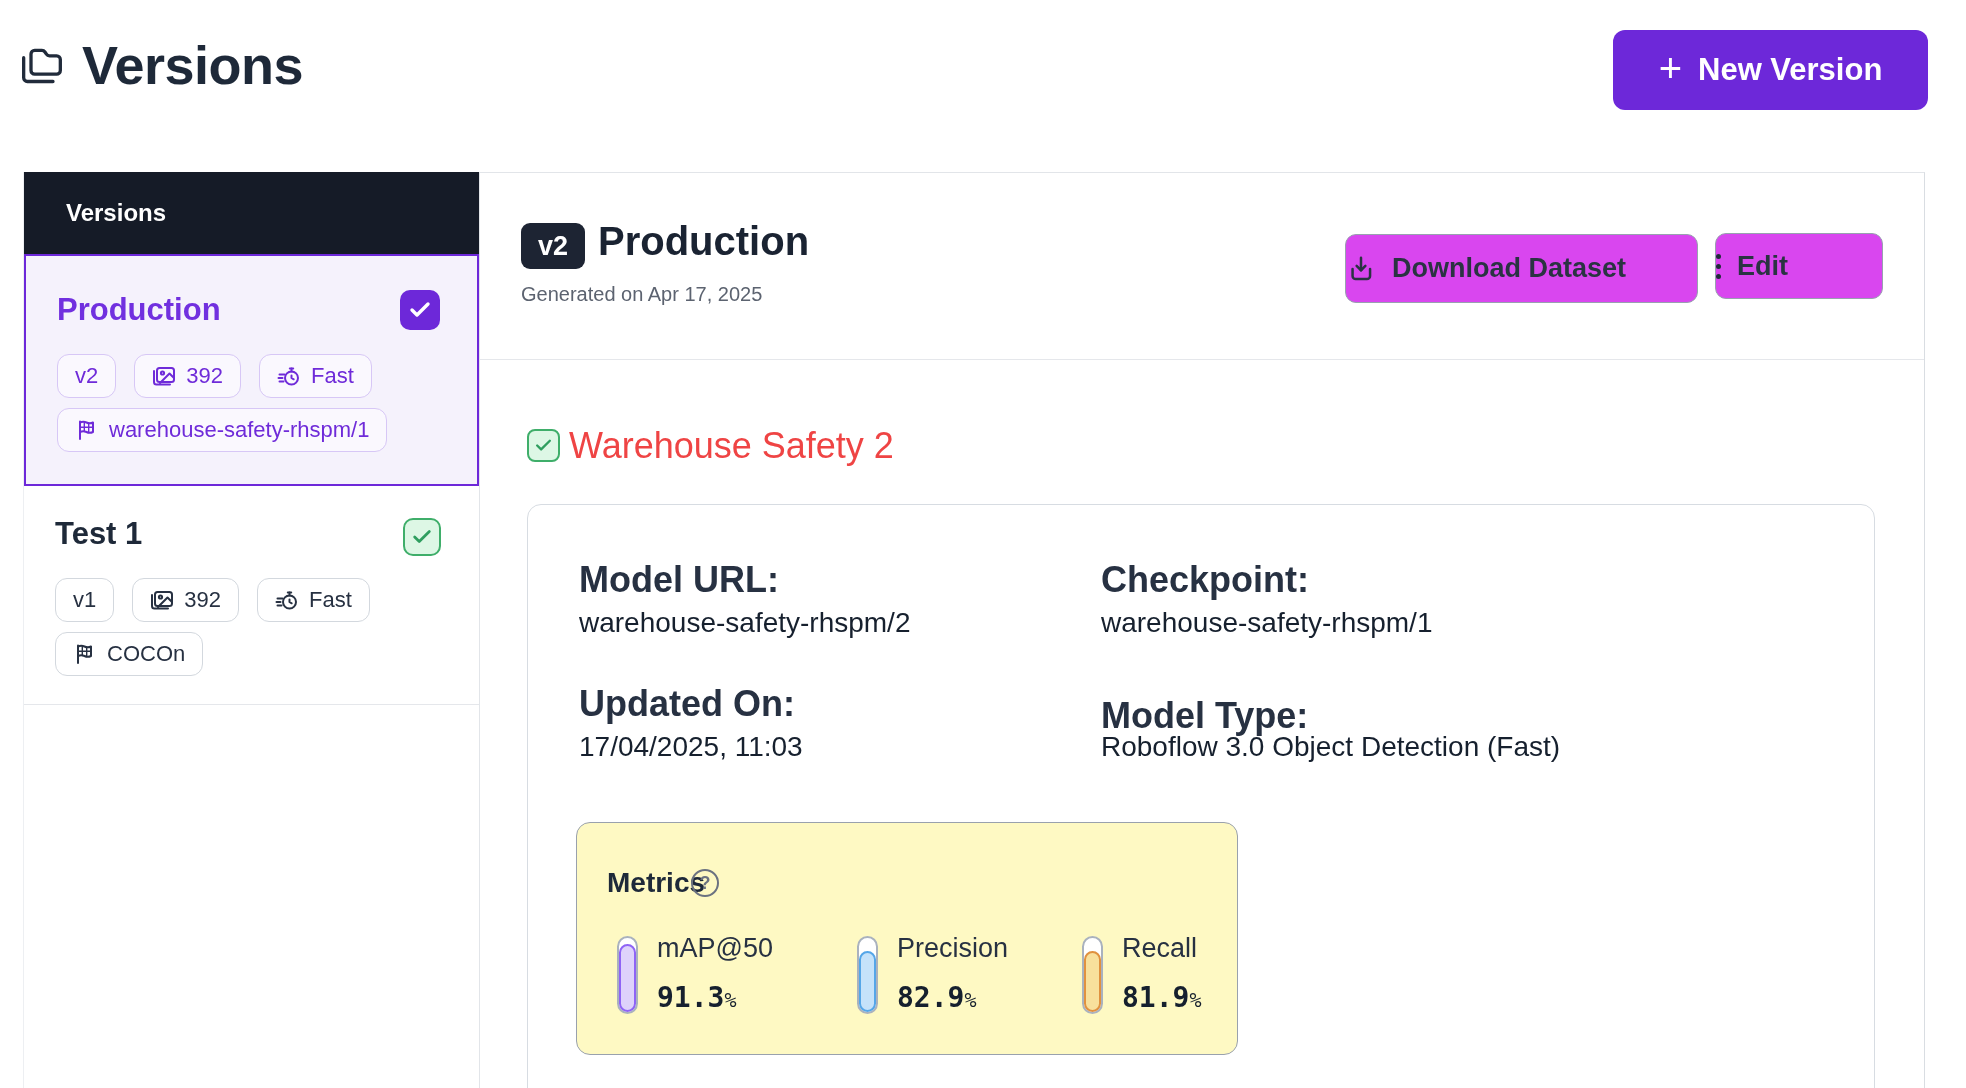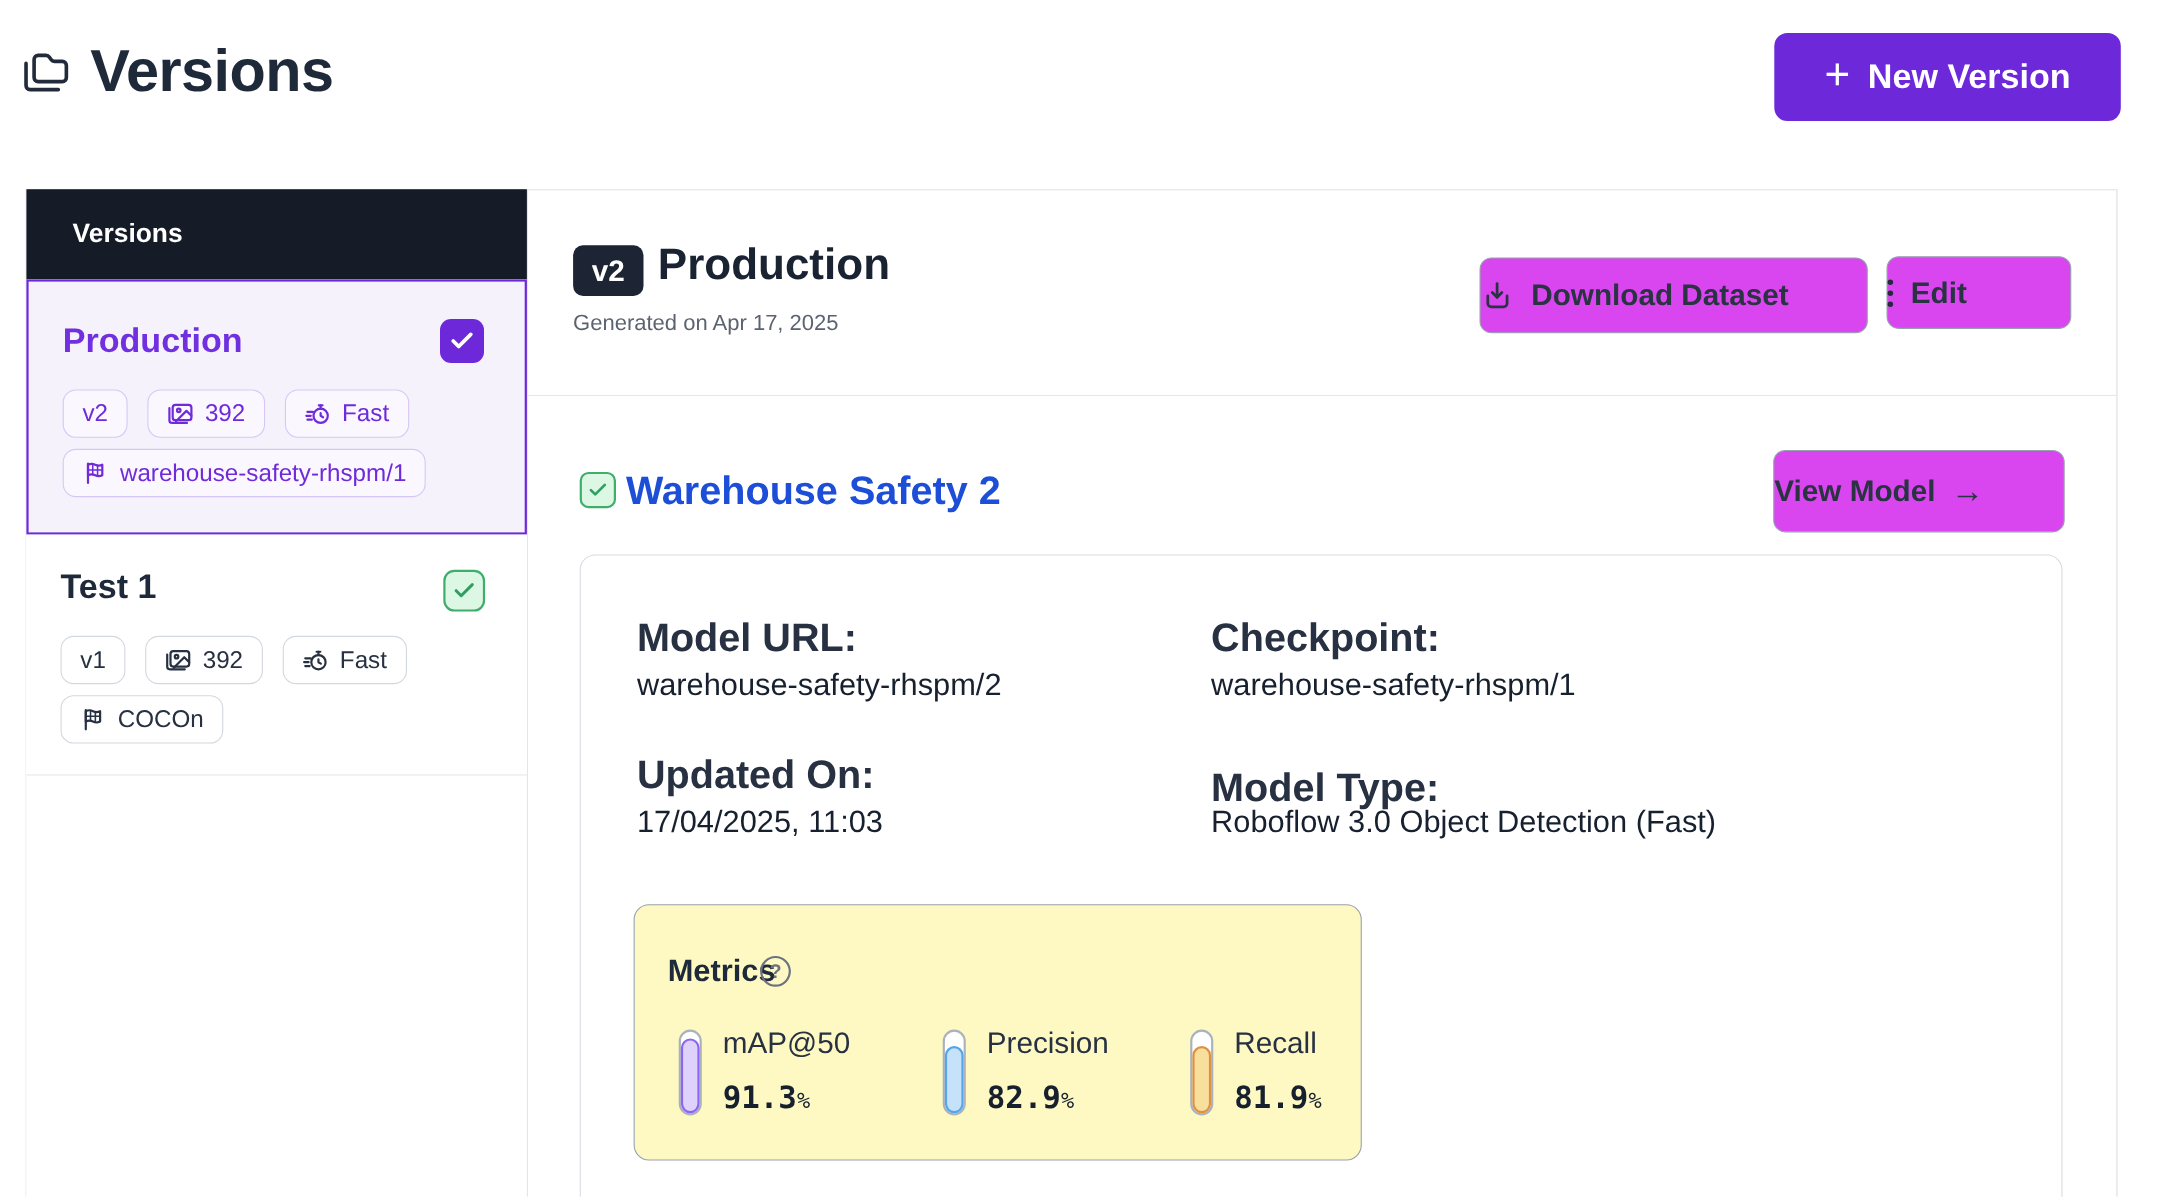--- a/index.html
+++ b/index.html
@@ -61,21 +61,21 @@
   .view-model-btn { left:1132px; top:236px; width:265px; height:75px; gap:14px; }
   .btn-outline svg { width:30px; height:30px; }
   .kebab { display:flex; flex-direction:column; gap:5px; }
   .kebab i { width:5px; height:5px; border-radius:50%; background:#212b3b; }
   .arrow-glyph { font-size:30px; font-weight:400; }
 
   .main-divider { position:absolute; left:0; right:0; top:186px; border-top:1px solid #e5e7eb; }
 
   .model-check { position:absolute; left:47px; top:256px; width:33px; height:33px; background:#ddf7e5;
       border:2px solid #3fae6a; border-radius:8px; display:flex; align-items:center; justify-content:center; cursor:pointer; }
-  .model-title { position:absolute; left:89px; top:252px; font-size:36px; font-weight:700; color:#1d4ed8; }
+  .model-title { position:absolute; left:89px; top:252px; font-size:36px; font-weight:400; color:#ef4444; }
 
   
   .details-card { position:absolute; left:47px; top:331px; width:1348px; height:760px;
       border:1px solid #d7dce2; border-radius:14px; background:#ffffff; }
   .d-label { position:absolute; font-size:36px; font-weight:600; color:#273142; }
   .d-value { position:absolute; font-size:28px; font-weight:400; color:#16202e; }
   .col1 { left:51px; } .col2 { left:573px; }
 
   
   .metrics-box { position:absolute; left:48px; top:317px; width:662px; height:233px;
@@ -243,24 +243,20 @@
 
     <div class="main-divider"></div>
 
     <div class="model-check">
       <svg width="19" height="19" viewBox="0 0 24 24" fill="none" stroke="#2f9e5f" stroke-width="3" stroke-linecap="round" stroke-linejoin="round">
           <polyline points="20 6 9 17 4 12"></polyline>
         </svg>
     </div>
     <div class="model-title">Warehouse Safety 2</div>
 
-    <button class="btn-outline view-model-btn">
-      <span>View Model</span>
-      <span class="arrow-glyph">→</span>
-    </button>
 
     <div class="details-card">
       <div class="d-label col1" style="top:54px;">Model URL:</div>
       <div class="d-value col1" style="top:102px;">warehouse-safety-rhspm/2</div>
 
       <div class="d-label col2" style="top:54px;">Checkpoint:</div>
       <div class="d-value col2" style="top:102px;">warehouse-safety-rhspm/1</div>
 
       <div class="d-label col1" style="top:178px;">Updated On:</div>
       <div class="d-value col1" style="top:226px;">17/04/2025, 11:03</div>

